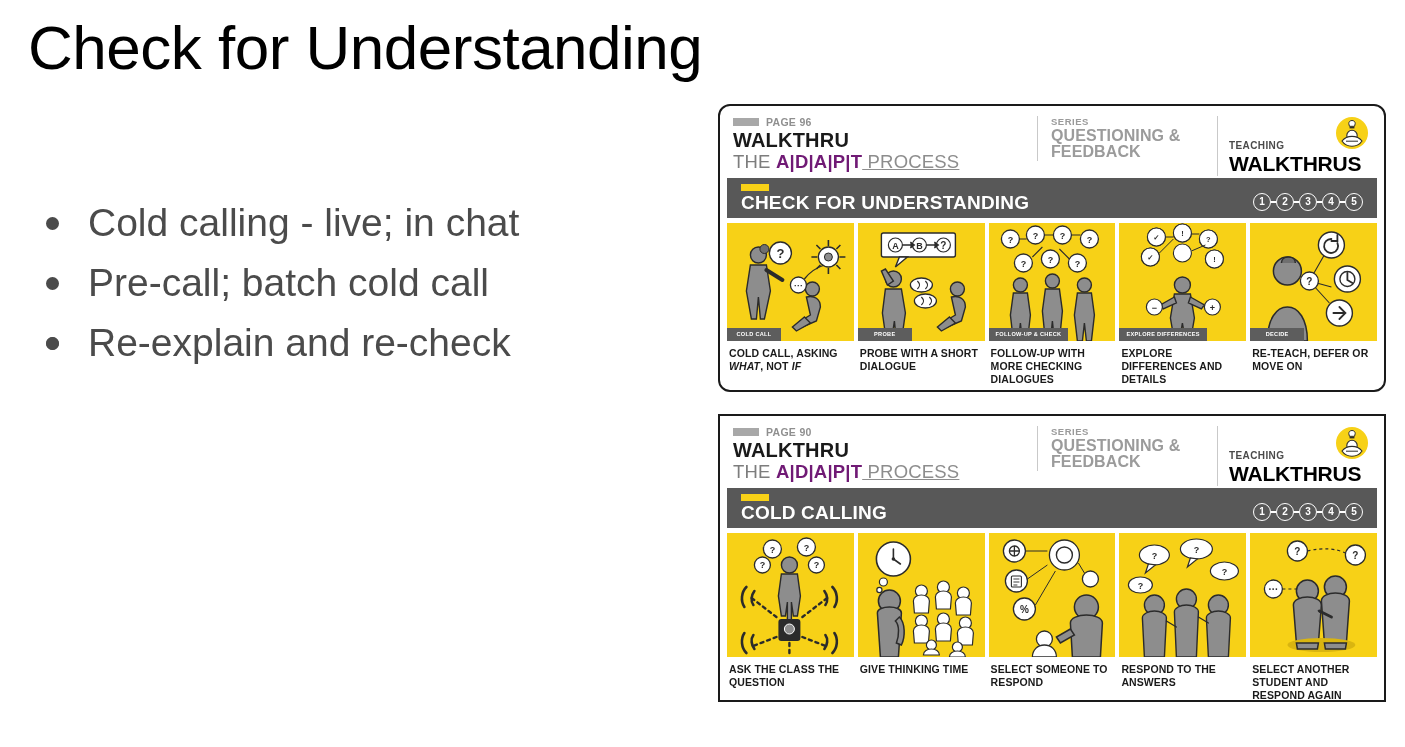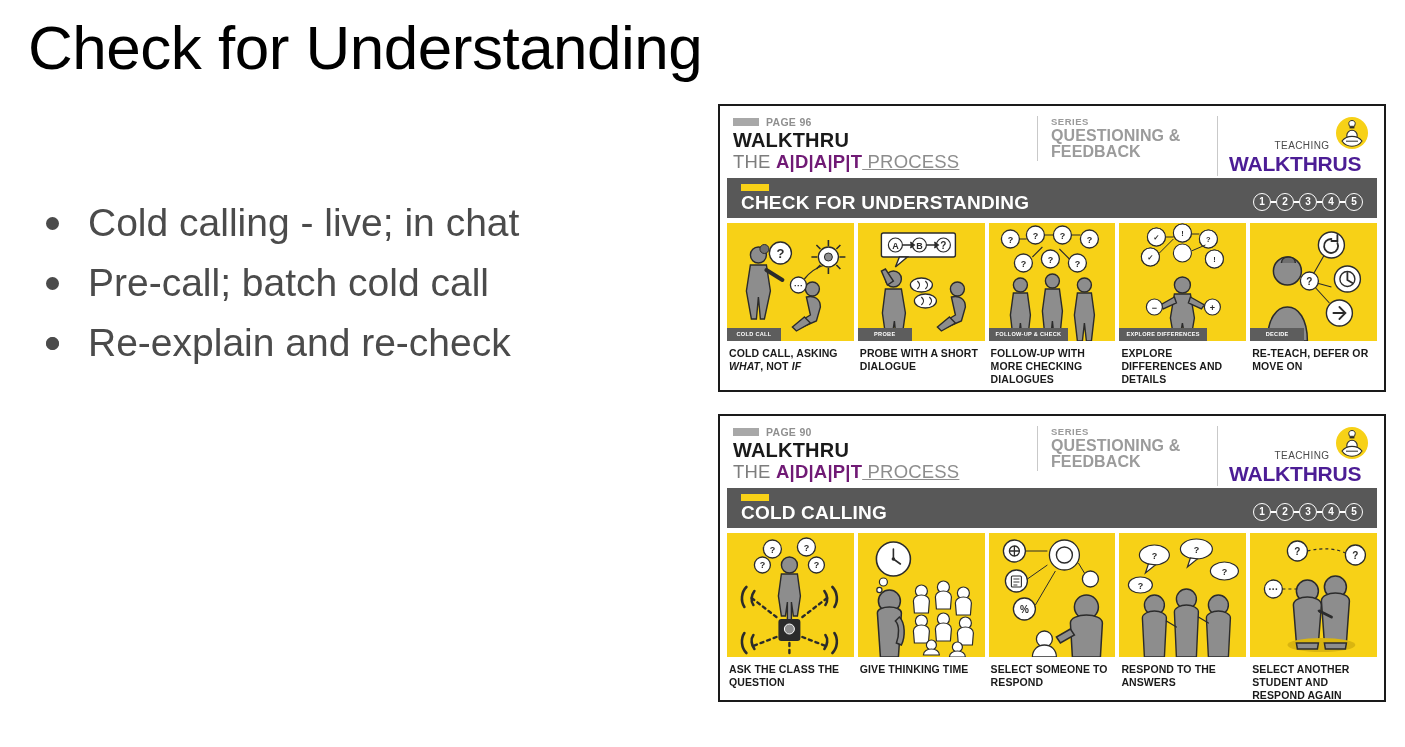--- a/index.html
+++ b/index.html
@@ -58,21 +58,21 @@
   
   .wt-card {
     position: absolute;
     left: 718px;
     width: 668px;
     background: #ffffff;
     border: 2px solid #1a1a1a;
     box-sizing: border-box;
     padding: 6px 7px 7px 7px;
   }
-  #card-check { top: 104px; height: 288px; }
+  #card-check { top: 104px; height: 288px; border-radius: 12px; }
   #card-cold  { top: 414px; height: 288px; }
 
   
   .wt-head {
     display: flex;
     align-items: flex-start;
     height: 66px;
     padding: 4px 2px 0 6px;
     box-sizing: border-box;
   }
@@ -142,30 +142,29 @@
     border-left: 1px solid #c9c9c9;
     padding-left: 11px;
     display: flex;
     flex-direction: column;
     justify-content: flex-end;
     height: 60px;
     position: relative;
   }
   .teaching-kicker {
     font-size: 10px;
-    font-weight: 400;
+    font-weight: 700;
     color: #4a4a4a;
     letter-spacing: 0.4px;
     margin-bottom: 1px;
-    text-align: center;
   }
   .teaching-name {
     font-size: 21px;
     font-weight: 700;
-    color: #4c1d95;
+    color: #000000;
     letter-spacing: -0.2px;
     font-stretch: condensed;
   }
   .wt-logo {
     position: absolute;
     right: 6px;
     top: 0px;
     width: 34px;
     height: 34px;
   }

